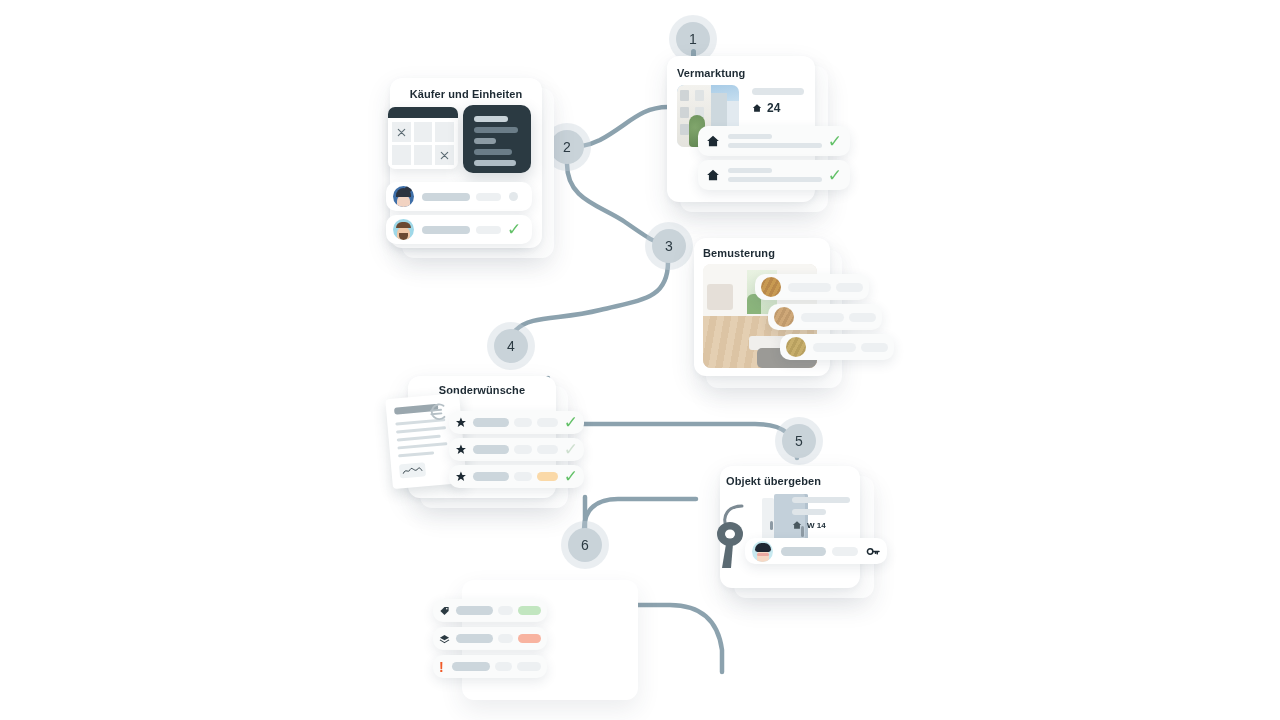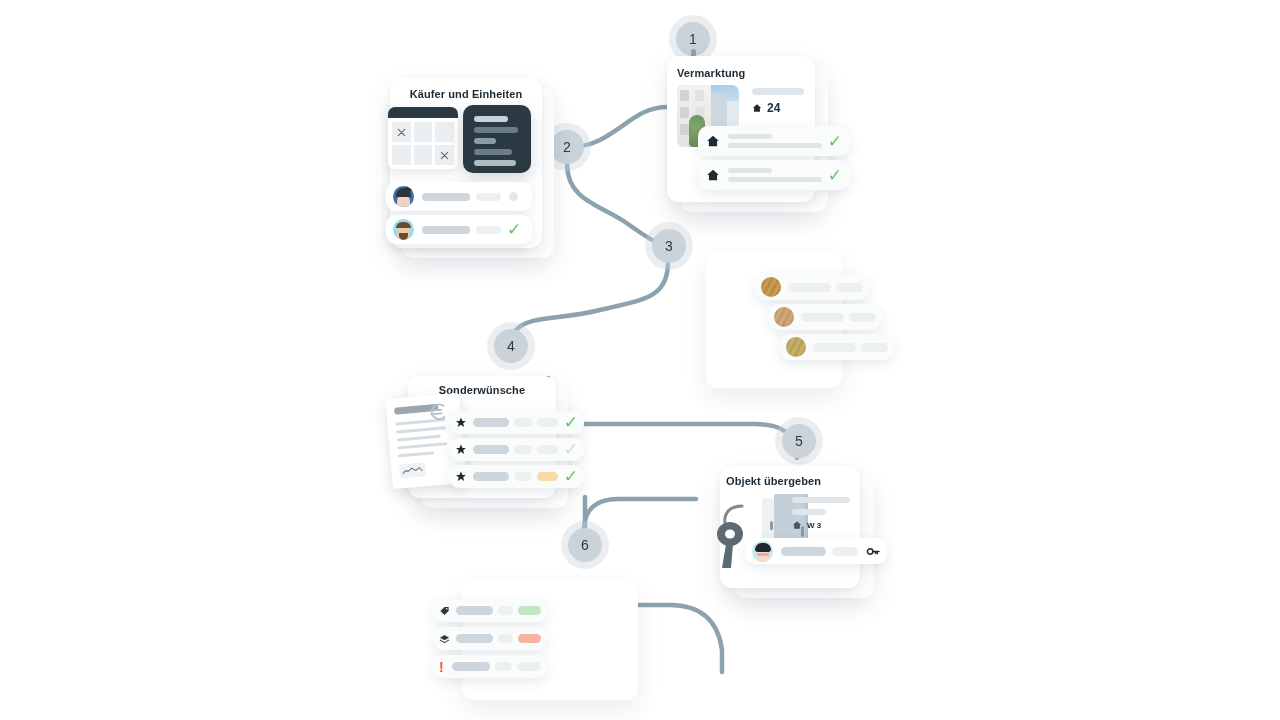--- a/index.html
+++ b/index.html
@@ -240,20 +240,32 @@
     <div class="pill-gray" style="width:48px;height:8px;margin-left:8px;"></div>
     <div class="pill-light" style="width:25px;height:8px;margin-left:6px;"></div>
     <span class="check" style="margin-left:6px;">✓</span>
   </div>
 
   <div class="badge" style="left:652px; top:229px;">
     <span>3</span>
   </div>
 
   <div class="card-ghost" style="left:706px; top:250px; width:136px; height:138px;"></div>
+  <div class="card" id="card-bemusterung">
+    <div class="card-title" style="position:absolute; left:9px; top:9px;">Bemusterung</div>
+    <div class="photo-interior">
+      <div style="position:absolute;left:0;top:0;width:114px;height:52px;background:#f7f6f3;"></div>
+      <div style="position:absolute;left:44px;top:6px;width:30px;height:44px;background:linear-gradient(180deg,#e9f2e2,#cfe3c6);"></div>
+      <div style="position:absolute;left:44px;top:30px;width:14px;height:20px;background:#78a868;border-radius:6px 6px 0 0;opacity:.8;"></div>
+      <div style="position:absolute;left:0;top:52px;width:114px;height:52px;background:repeating-linear-gradient(100deg,#e4cfb2 0 7px,#dcc4a4 7px 14px);"></div>
+      <div style="position:absolute;left:4px;top:20px;width:26px;height:26px;background:#ddd6cc;border-radius:3px;opacity:.7;"></div>
+      <div style="position:absolute;left:46px;top:72px;width:42px;height:14px;background:#f0efec;border-radius:3px;"></div>
+      <div style="position:absolute;left:54px;top:84px;width:60px;height:20px;background:#9b9a96;border-radius:5px;"></div>
+    </div>
+  </div>
 
   <div class="row-card" style="left:755px; top:274px; width:114px; height:26px; padding:0 6px;">
     <div class="swatch" style="width:20px;height:20px;background:repeating-linear-gradient(118deg,#c89a52 0 3px,#b9894a 3px 6px);"></div>
     <div class="pill-light" style="width:44px;height:9px;margin-left:7px;"></div>
     <div class="pill-light" style="width:28px;height:9px;margin-left:5px;"></div>
   </div>
 
   <div class="row-card" style="left:768px; top:304px; width:114px; height:26px; padding:0 6px;">
     <div class="swatch" style="width:20px;height:20px;background:repeating-linear-gradient(118deg,#cfa878 0 3px,#c09a6c 3px 6px);"></div>
     <div class="pill-light" style="width:44px;height:9px;margin-left:7px;"></div>
@@ -343,21 +355,21 @@
       <ellipse cx="18" cy="32" rx="5" ry="4.5" fill="#ffffff"></ellipse>
       <path d="M14 42 L10 66 L19 66 L21 42 Z" fill="#5c6b73"></path>
     </svg>
 
     <div class="pill" style="position:absolute; left:72px; top:31px; width:58px; height:6px;"></div>
     <div class="pill" style="position:absolute; left:72px; top:43px; width:34px; height:6px;"></div>
     <div style="position:absolute; left:72px; top:54px; display:flex; align-items:center; gap:5px;">
       <svg width="10" height="10" viewBox="0 0 24 24">
         <path d="M12 3 L22 12 h-3 v9 h-14 v-9 h-3 Z" fill="#49585f"></path>
       </svg>
-      <span style="font-size:8px;font-weight:bold;color:#20303a;">W 3</span>
+      <span style="font-size:8px;font-weight:bold;color:#20303a;">W 14</span>
     </div>
   </div>
 
   <div class="row-card" style="left:745px; top:538px; width:142px; height:26px; padding:0 7px; background:#ffffff;">
     <div class="avatar" style="width:21px;height:21px;background:#c7e9f0;">
       <div style="position:absolute;left:5px;top:9px;width:12px;height:13px;background:#f6d9c6;border-radius:5px 5px 0 0;"></div>
       <div style="position:absolute;left:3px;top:2px;width:16px;height:9px;background:#1f2733;border-radius:8px 8px 3px 3px;"></div>
       <div style="position:absolute;left:5px;top:12px;width:12px;height:3px;background:#e58a8a;opacity:.6;border-radius:2px;"></div>
     </div>
     <div class="pill-gray" style="width:48px;height:9px;margin-left:8px;"></div>

